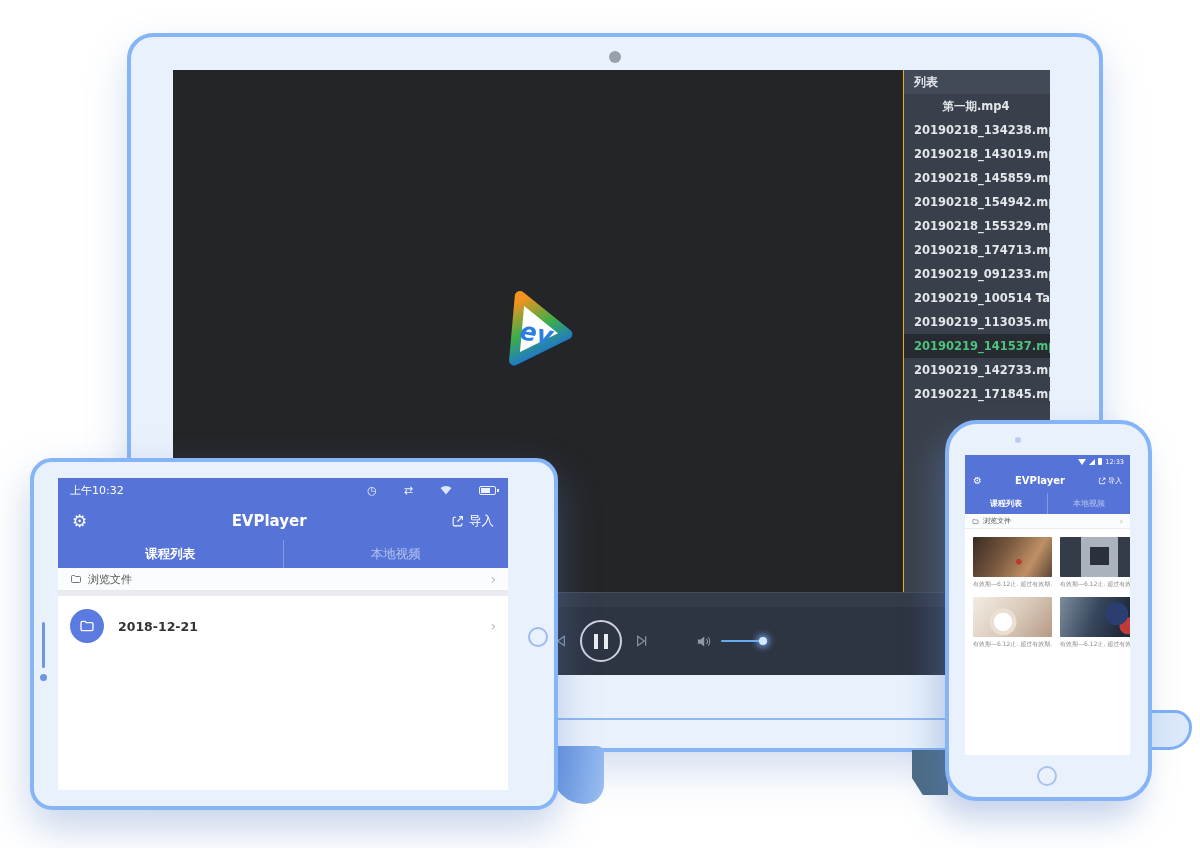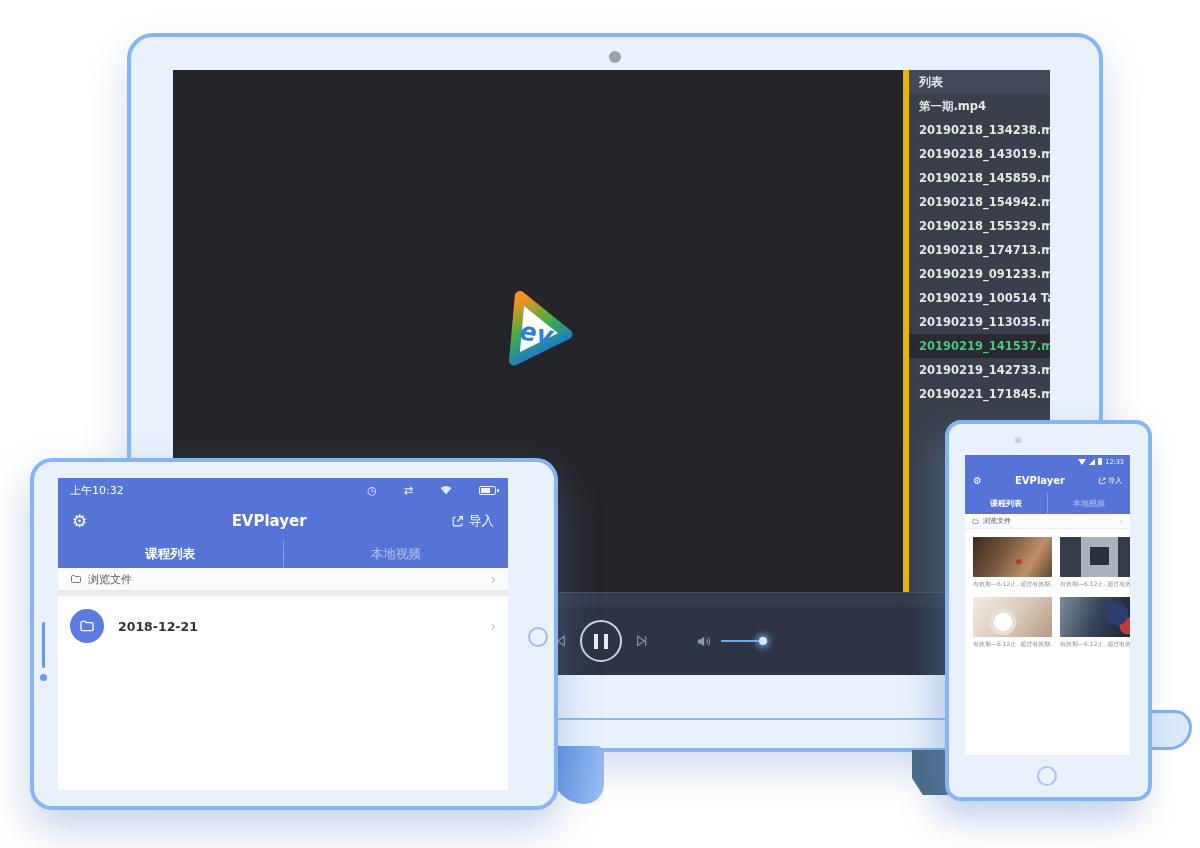--- a/index.html
+++ b/index.html
@@ -15,23 +15,23 @@
            box-shadow:0 18px 40px rgba(108,144,205,.30);}
   #monitor .camera{left:478px;top:14px;width:12px;height:12px;background:#98a0ab;}
   #screen{position:absolute;left:42px;top:33px;width:877px;height:605px;background:#242528;overflow:hidden;}
   #chinline{position:absolute;left:8px;top:681px;right:8px;height:2px;background:#8fb9f2;}
 
   
   #video-area{position:absolute;left:0;top:0;width:730px;height:522px;display:flex;flex-direction:column;align-items:center;justify-content:center;gap:26px;}
   .overlay-btn{background:rgba(140,143,148,.85);color:#fff;font-size:19px;letter-spacing:3px;padding:9px 26px;border-radius:6px;border:none;cursor:pointer;}
 
   
-  #playlist{position:absolute;right:0;top:0;width:147px;height:522px;background:#3a404b;border-left:6px solid #eab308;}
+  #playlist{position:absolute;right:0;top:0;width:147px;height:522px;background:#3a404b;border-left:1px solid #eab308;}
   .pl-header{height:24px;line-height:24px;background:#424957;color:#e3e6ec;font-size:12px;font-weight:700;padding:0 10px;}
-  .pl-item{height:24px;line-height:24px;color:#e4e6ea;font-size:11.5px;font-weight:700;padding:0 12px 0 10px;white-space:nowrap;overflow:hidden;cursor:pointer;}
+  .pl-item{height:24px;line-height:24px;color:#e4e6ea;font-size:11.5px;font-weight:700;padding:0 12px 0 10px;white-space:nowrap;overflow:hidden;cursor:pointer;text-align:center;}
   .pl-item.active{background:#272b31;color:#4cc37e;}
 
   
   #progress-strip{position:absolute;left:0;top:522px;width:877px;height:15px;background:#343b49;border-top:1px solid #454d5d;}
   #control-bar{position:absolute;left:0;top:537px;width:877px;height:68px;background:#2d3442;}
   .ctrl{position:absolute;top:0;height:68px;display:flex;align-items:center;}
   #btn-prev{left:380px;}  #btn-pause{left:407px;}  #btn-next{left:460px;}
   #vol-icon{left:522px;}  #vol-slider{left:548px;}
   .pause-circle{width:42px;height:42px;border:2px solid #cdd3dd;border-radius:50%;display:flex;align-items:center;justify-content:center;gap:6px;cursor:pointer;}
   .pause-circle i{display:block;width:4px;height:15px;background:#e8ebf0;}
@@ -65,21 +65,21 @@
   .browse-row .flex{flex:1;}
   .chev{color:#b8b8b8;font-size:14px;}
   .t-gap{height:5px;background:#e9ebf0;}
   .course-row{height:60px;background:#fff;display:flex;align-items:center;padding:4px 12px;cursor:pointer;}
   .course-avatar{width:34px;height:34px;border-radius:50%;background:#5b7be0;display:flex;align-items:center;justify-content:center;color:#fff;margin-right:14px;}
   .course-texts{flex:1;}
   .course-title{font-size:12.5px;font-weight:600;color:#333;}
   .course-sub{font-size:10.5px;color:#a3a3a3;margin-top:3px;}
 
   
-  #phone{left:945px;top:420px;width:207px;height:381px;border-radius:16px;z-index:6;
+  #phone{left:945px;top:420px;width:207px;height:381px;border-radius:32px;z-index:6;
          box-shadow:-10px 18px 34px rgba(98,134,198,.36);}
   #phone .camera{left:66px;top:13px;width:6px;height:6px;background:#b9cdf0;}
   #phone .home{position:absolute;left:88px;top:342px;width:20px;height:20px;border:2px solid #a9c3ef;border-radius:50%;}
   #ph-screen{position:absolute;left:16px;top:31px;width:165px;height:300px;background:#fff;overflow:hidden;}
   .p-status{height:13px;display:flex;align-items:center;justify-content:flex-end;gap:3px;padding:0 6px;font-size:6.5px;}
   .tri-wifi{width:0;height:0;border-left:4px solid transparent;border-right:4px solid transparent;border-top:6px solid #fff;}
   .tri-sig{width:0;height:0;border-left:6px solid transparent;border-bottom:6px solid #fff;}
   .batt-v{display:inline-block;width:4px;height:7px;background:#fff;border-radius:1px;}
   .p-appbar{height:25px;display:flex;align-items:center;padding:0 8px;}
   .p-appbar .gear{font-size:10px;}

